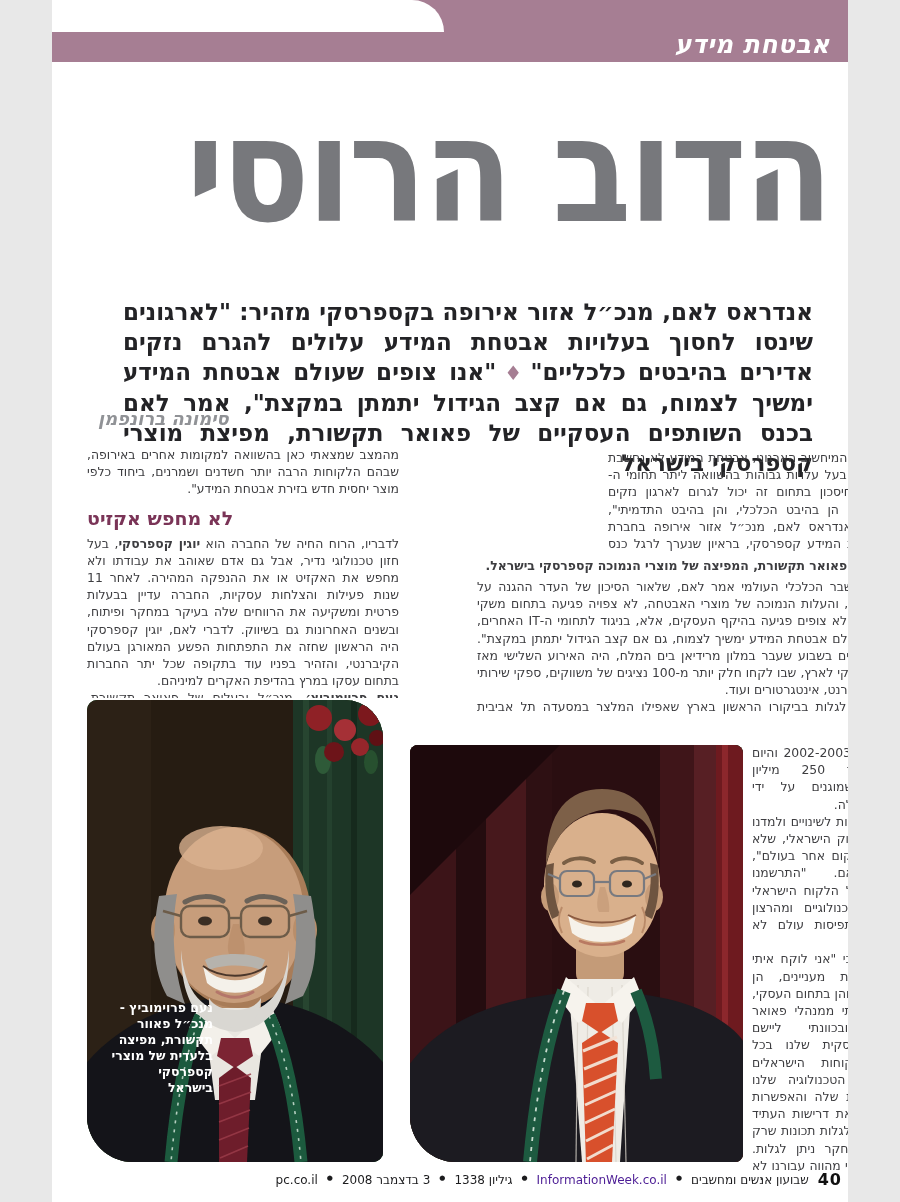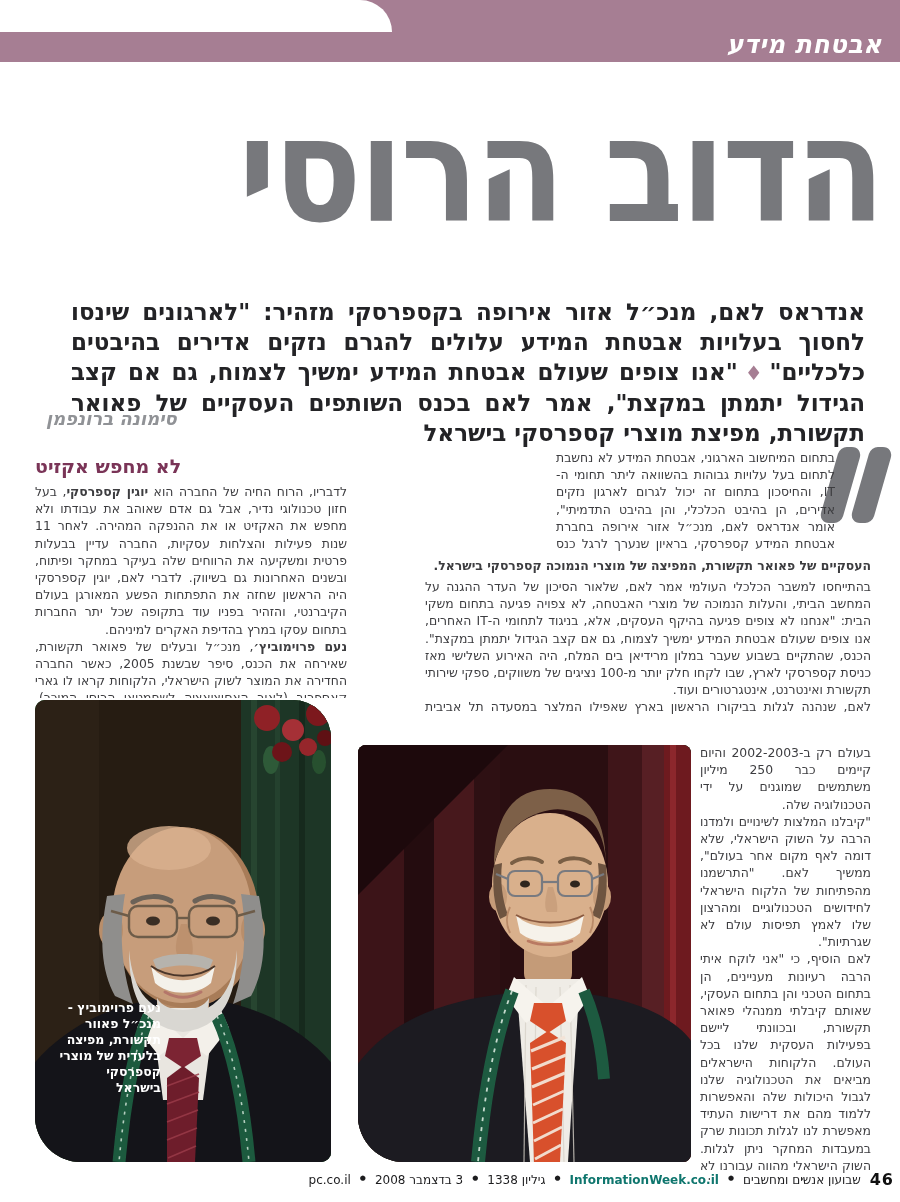--- a/index.html
+++ b/index.html
@@ -1,17 +1,17 @@
 <!DOCTYPE html>
 <html lang="he" dir="rtl"><head>
 <meta charset="utf-8">
 <style>
   html,body{margin:0;padding:0;background:#e8e8e8;}
   .page{
-    position:relative; width:900px; height:1202px; margin:0 auto;
+    position:relative; width:796px; height:1202px; margin:0 auto;
     background:#ffffff; overflow:hidden; direction:rtl;
     font-family:"DejaVu Sans","Liberation Sans",sans-serif;
   }
   
   .header-band{position:absolute;top:0;left:0;right:0;height:62px;background:#a67e93;}
   .header-notch{position:absolute;top:0;left:0;width:392px;height:32px;background:#ffffff;border-top-right-radius:40px;}
   .header-tag{position:absolute;top:29px;right:18px;height:33px;line-height:31px;color:#ffffff;
     font-weight:bold;font-style:italic;font-size:25px;letter-spacing:.5px;}
   
   .headline{position:absolute;top:94px;right:18px;margin:0;color:#77787c;font-weight:bold;
@@ -43,21 +43,21 @@
   .photo2{top:745px;left:358px;width:333px;height:417px;border-radius:8px 8px 8px 46px;}
   .caption{position:absolute;color:#ffffff;font-weight:bold;font-size:12.5px;line-height:16px;
     text-align:right;direction:rtl;}
   .caption1{left:22px;top:300px;width:104px;}
   .caption2{left:12px;top:281px;width:93px;}
   
   .footer{position:absolute;top:1170px;right:6px;display:flex;align-items:center;gap:9px;
     direction:rtl;font-size:12px;color:#1c1c1e;}
   .page-num{font-weight:bold;font-size:16px;letter-spacing:1px;color:#111;}
   .sep{font-size:7px;line-height:1;position:relative;top:-1px;}
-  .green-link{color:#0f766e;font-weight:bold;direction:ltr;unicode-bidi:embed;}
+  .green-link{color:#4c1d95;font-weight:normal;direction:ltr;unicode-bidi:embed;}
   .ltr{direction:ltr;unicode-bidi:embed;text-align:right;}
 </style>
 </head>
 <body>
 
 <div class="page">
 
   <div class="header-band">
     <div class="header-notch"></div>
     <div class="header-tag">אבטחת מידע</div>
@@ -74,20 +74,21 @@
 
   <div class="p1-block body-text">בתחום המיחשוב הארגוני, אבטחת המידע לא נחשבת לתחום בעל עלויות גבוהות בהשוואה ליתר תחומי ה-IT, והחיסכון בתחום זה יכול לגרום לארגון נזקים אדירים, הן בהיבט הכלכלי, והן בהיבט התדמיתי", אומר אנדראס לאם, מנכ״ל אזור אירופה בחברת אבטחת המידע קספרסקי, בראיון שנערך לרגל כנס השותפים</div>
   <div class="p1-bold body-text">העסקיים של פאואר תקשורת, המפיצה של מוצרי הנמוכה קספרסקי בישראל.</div>
 
   <div class="wide-block body-text">
     <p>בהתייחסו למשבר הכלכלי העולמי אמר לאם, שלאור הסיכון של העדר ההגנה על המחשב הביתי, והעלות הנמוכה של מוצרי האבטחה, לא צפויה פגיעה בתחום משקי הבית: "אנחנו לא צופים פגיעה בהיקף העסקים, אלא, בניגוד לתחומי ה-IT האחרים, אנו צופים שעולם אבטחת המידע ימשיך לצמוח, גם אם קצב הגידול יתמתן במקצת". הכנס, שהתקיים בשבוע שעבר במלון מרידיאן בים המלח, היה האירוע השלישי מאז כניסת קספרסקי לארץ, שבו לקחו חלק יותר מ-100 נציגים של משווקים, ספקי שירותי תקשורת ואינטרנט, אינטגרטורים ועוד.</p>
     <p>לאם, שנהנה לגלות בביקורו הראשון בארץ שאפילו המלצר במסעדה תל אביבית מזהה את הלוגו של החברה על חולצתו ומשייך אותו לאנטי וירוס שמותקן במחשב האישי שלו, סיפר למשתתפי הכנס שמעבדות קספרסקי החלה לשווק את מוצריה</p>
   </div>
 
   <div class="left-col body-text">
+    <p>מהמצב שמצאתי כאן בהשוואה למקומות אחרים באירופה, שבהם הלקוחות הרבה יותר חשדנים ושמרנים, ביחוד כלפי מוצר יחסית חדש בזירת אבטחת המידע".</p>
     <h2 class="subhead">לא מחפש אקזיט</h2>
     <p><span>לדבריו, הרוח החיה של החברה הוא </span><b>יוגין קספרסקי</b><span>, בעל חזון טכנולוגי נדיר, אבל גם אדם שאוהב את עבודתו ולא מחפש את האקזיט או את ההנפקה המהירה. לאחר 11 שנות פעילות והצלחות עסקיות, החברה עדיין בבעלות פרטית ומשקיעה את הרווחים שלה בעיקר במחקר ופיתוח, ובשנים האחרונות גם בשיווק. לדברי לאם, יוגין קספרסקי היה הראשון שחזה את התפתחות הפשע המאורגן בעולם הקיברנטי, והזהיר בפניו עוד בתקופה שכל יתר החברות בתחום עסקו במרץ בהדיפת האקרים למיניהם.</span></p>
     <p><b>נעם פרוימוביץ׳</b><span>, מנכ״ל ובעלים של פאואר תקשורת, שאירחה את הכנס, סיפר שבשנת 2005, כאשר החברה החדירה את המוצר לשוק הישראלי, הלקוחות קראו לו גארי קאספרוב (לאור האסוציאציה לשחמטאי הרוסי המוכר). "מאז, התקדמנו מאוד מבחינת החשיפה בשוק הישראלי ובניית התדמית והמוניטין של המוצר ושל השירות שמתלווה אליו", מציין פרוימוביץ</span></p>
   </div>
 
   <div class="narrow-col body-text">
     <p>בעולם רק ב-2002-2003 והיום קיימים כבר 250 מיליון משתמשים שמוגנים על ידי הטכנולוגיה שלה.</p>
     <p>"קיבלנו המלצות לשינויים ולמדנו הרבה על השוק הישראלי, שלא דומה לאף מקום אחר בעולם", ממשיך לאם. "התרשמנו מהפתיחות של הלקוח הישראלי לחידושים הטכנולוגיים ומהרצון שלו לאמץ תפיסות עולם לא שגרתיות".</p>
     <p>לאם הוסיף, כי "אני לוקח איתי הרבה רעיונות מעניינים, הן בתחום הטכני והן בתחום העסקי, שאותם קיבלתי ממנהלי פאואר תקשורת, ובכוונתי ליישם בפעילות העסקית שלנו בכל העולם. הלקוחות הישראלים מביאים את הטכנולוגיה שלנו לגבול היכולות שלה והאפשרות ללמוד מהם את דרישות העתיד מאפשרת לנו לגלות תכונות שרק במעבדות המחקר ניתן לגלות. השוק הישראלי מהווה עבורנו לא רק פוטנציאל עסקי מכובד, אלא גם סביבה טכנולוגית שיכולה לקדם את המוצרים שלנו ברמות האיכות והפונקציונליות. הייתי מופתע מאוד</p>
   </div>
@@ -230,21 +231,21 @@
 
       <path d="M152,162 C148,170 148,180 152,188" stroke="#b98a68" stroke-width="2" fill="none"></path>
       <path d="M232,162 C236,170 236,180 232,188" stroke="#b98a68" stroke-width="2" fill="none"></path>
       <path d="M158,170 C172,186 212,186 226,170 L222,188 C210,200 176,200 162,188 Z" fill="#f6f2ea"></path>
       <path d="M158,170 C176,180 208,180 226,170" stroke="#8a5a40" stroke-width="2" fill="none"></path>
       <path d="M170,196 C182,201 202,201 214,196" stroke="#b97a62" stroke-width="2.6" fill="none" stroke-linecap="round"></path>
     </svg>
   </div>
 
   <div class="footer">
-    <span class="page-num">46</span>
+    <span class="page-num">40</span>
     <span>שבועון אנשים ומחשבים</span>
     <span class="sep">●</span>
     <span class="green-link">InformationWeek.co.il</span>
     <span class="sep">●</span>
     <span>גיליון 1338</span>
     <span class="sep">●</span>
     <span>3 בדצמבר 2008</span>
     <span class="sep">●</span>
     <span class="ltr">pc.co.il</span>
   </div>

